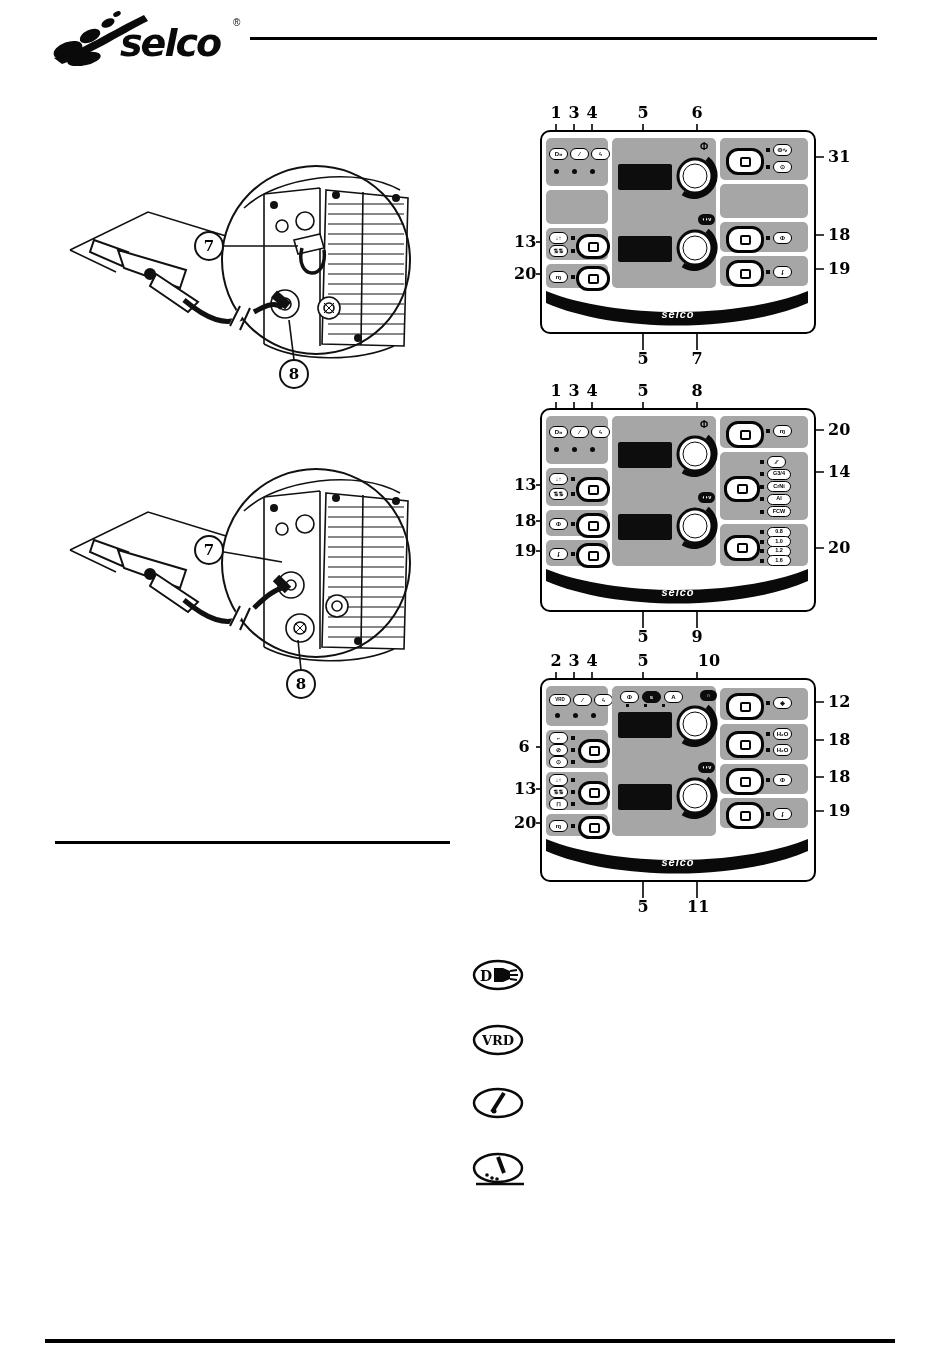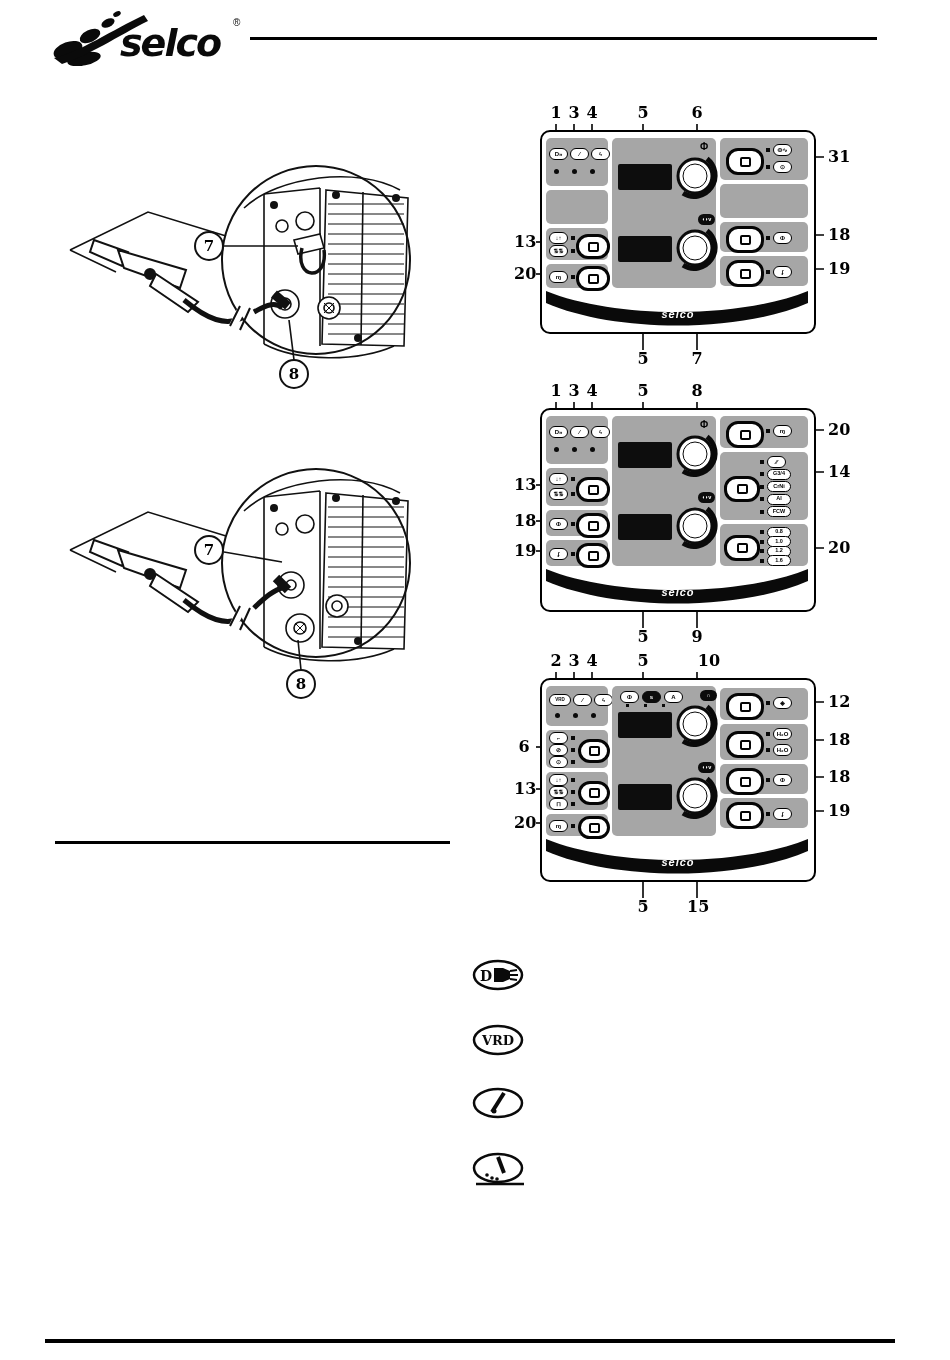--- a/index.html
+++ b/index.html
@@ -512,21 +512,21 @@
     <span class="co-num co-top" style="left:117px;top:0">5</span>
     <span class="co-num co-top" style="left:180px;top:0;width:26px">10</span>
     <span class="co-num co-right" style="left:312px;top:41px">12</span>
     <span class="co-num co-right" style="left:312px;top:79px">18</span>
     <span class="co-num co-right" style="left:312px;top:116px">18</span>
     <span class="co-num co-right" style="left:312px;top:150px">19</span>
     <span class="co-num co-left" style="left:-2px;top:86px">6</span>
     <span class="co-num co-left" style="left:-2px;top:128px">13</span>
     <span class="co-num co-left" style="left:-2px;top:162px">20</span>
     <span class="co-num co-bot" style="left:117px;top:246px">5</span>
-    <span class="co-num co-bot" style="left:171px;top:246px">15</span>
+    <span class="co-num co-bot" style="left:171px;top:246px">11</span>
 
     <div class="panel-body">
       <div class="sec" style="left:4px;top:6px;width:62px;height:40px">
         <div class="irow" style="left:3px;top:8px;gap:2px">
           <span class="badge wide">VRD</span>
           <span class="badge">∕</span>
           <span class="badge">ϟ</span>
         </div>
         <div class="irow" style="left:9px;top:27px;gap:13px">
           <span class="dotled"></span>

